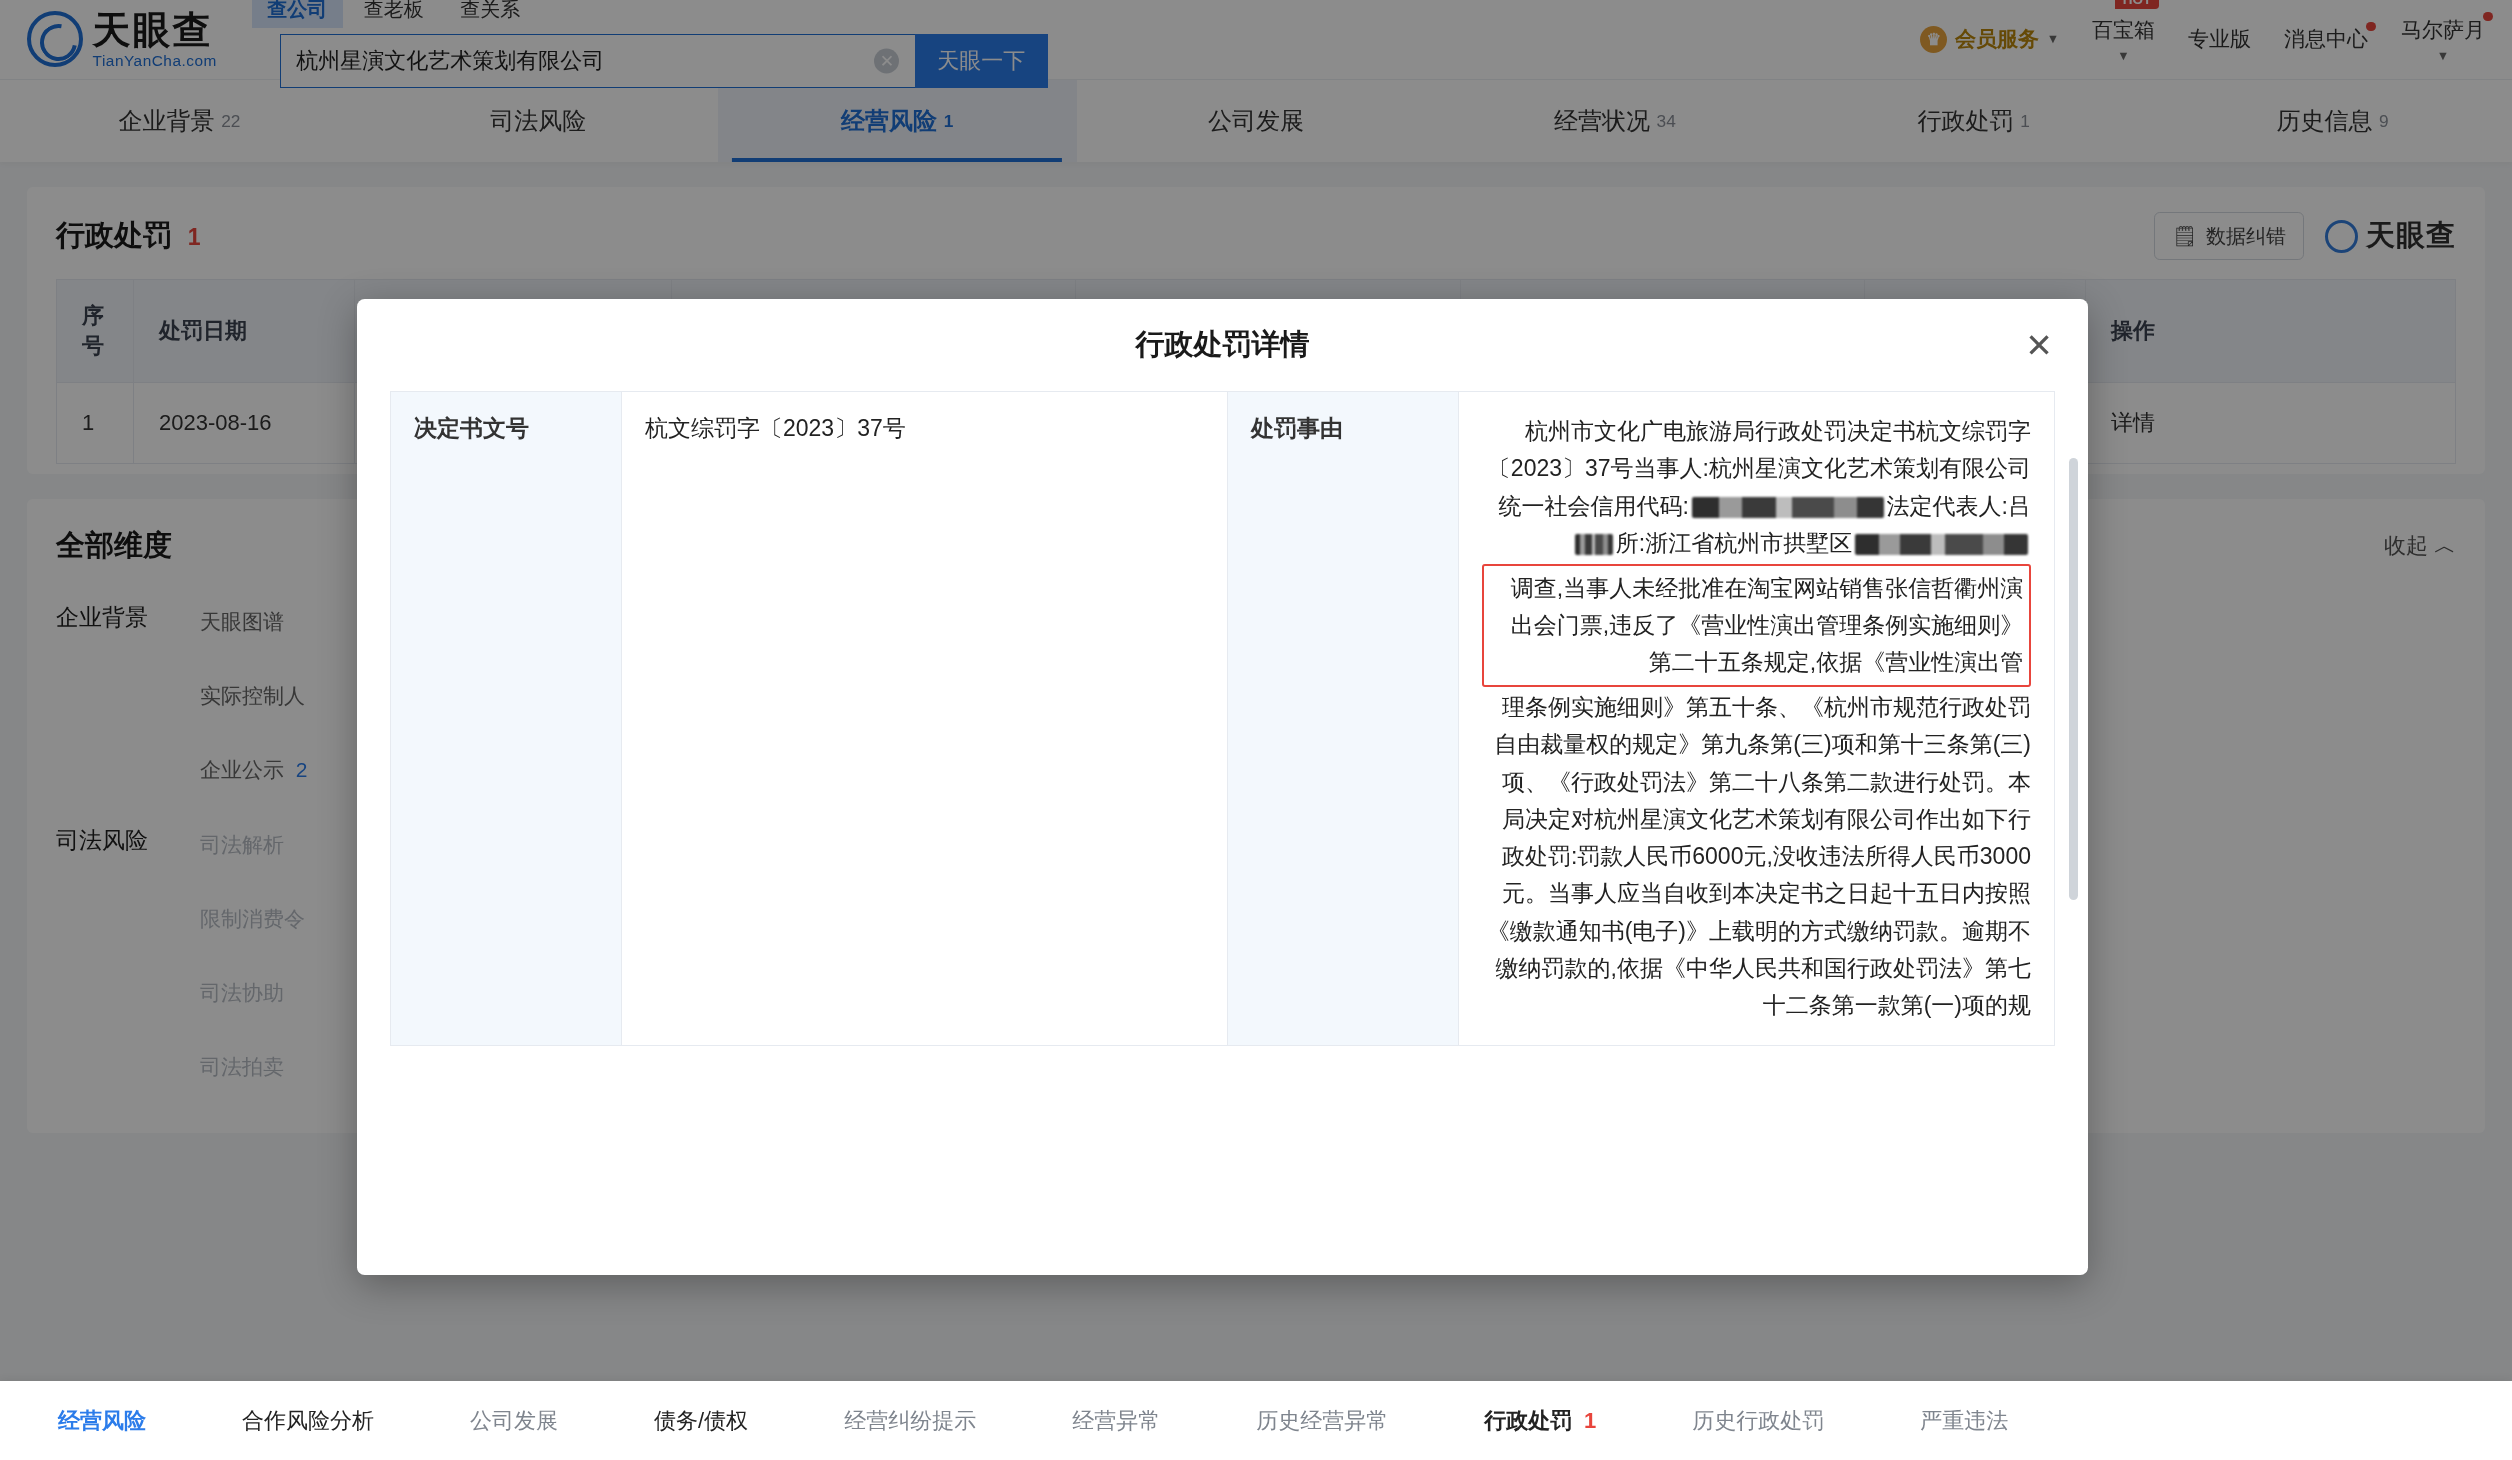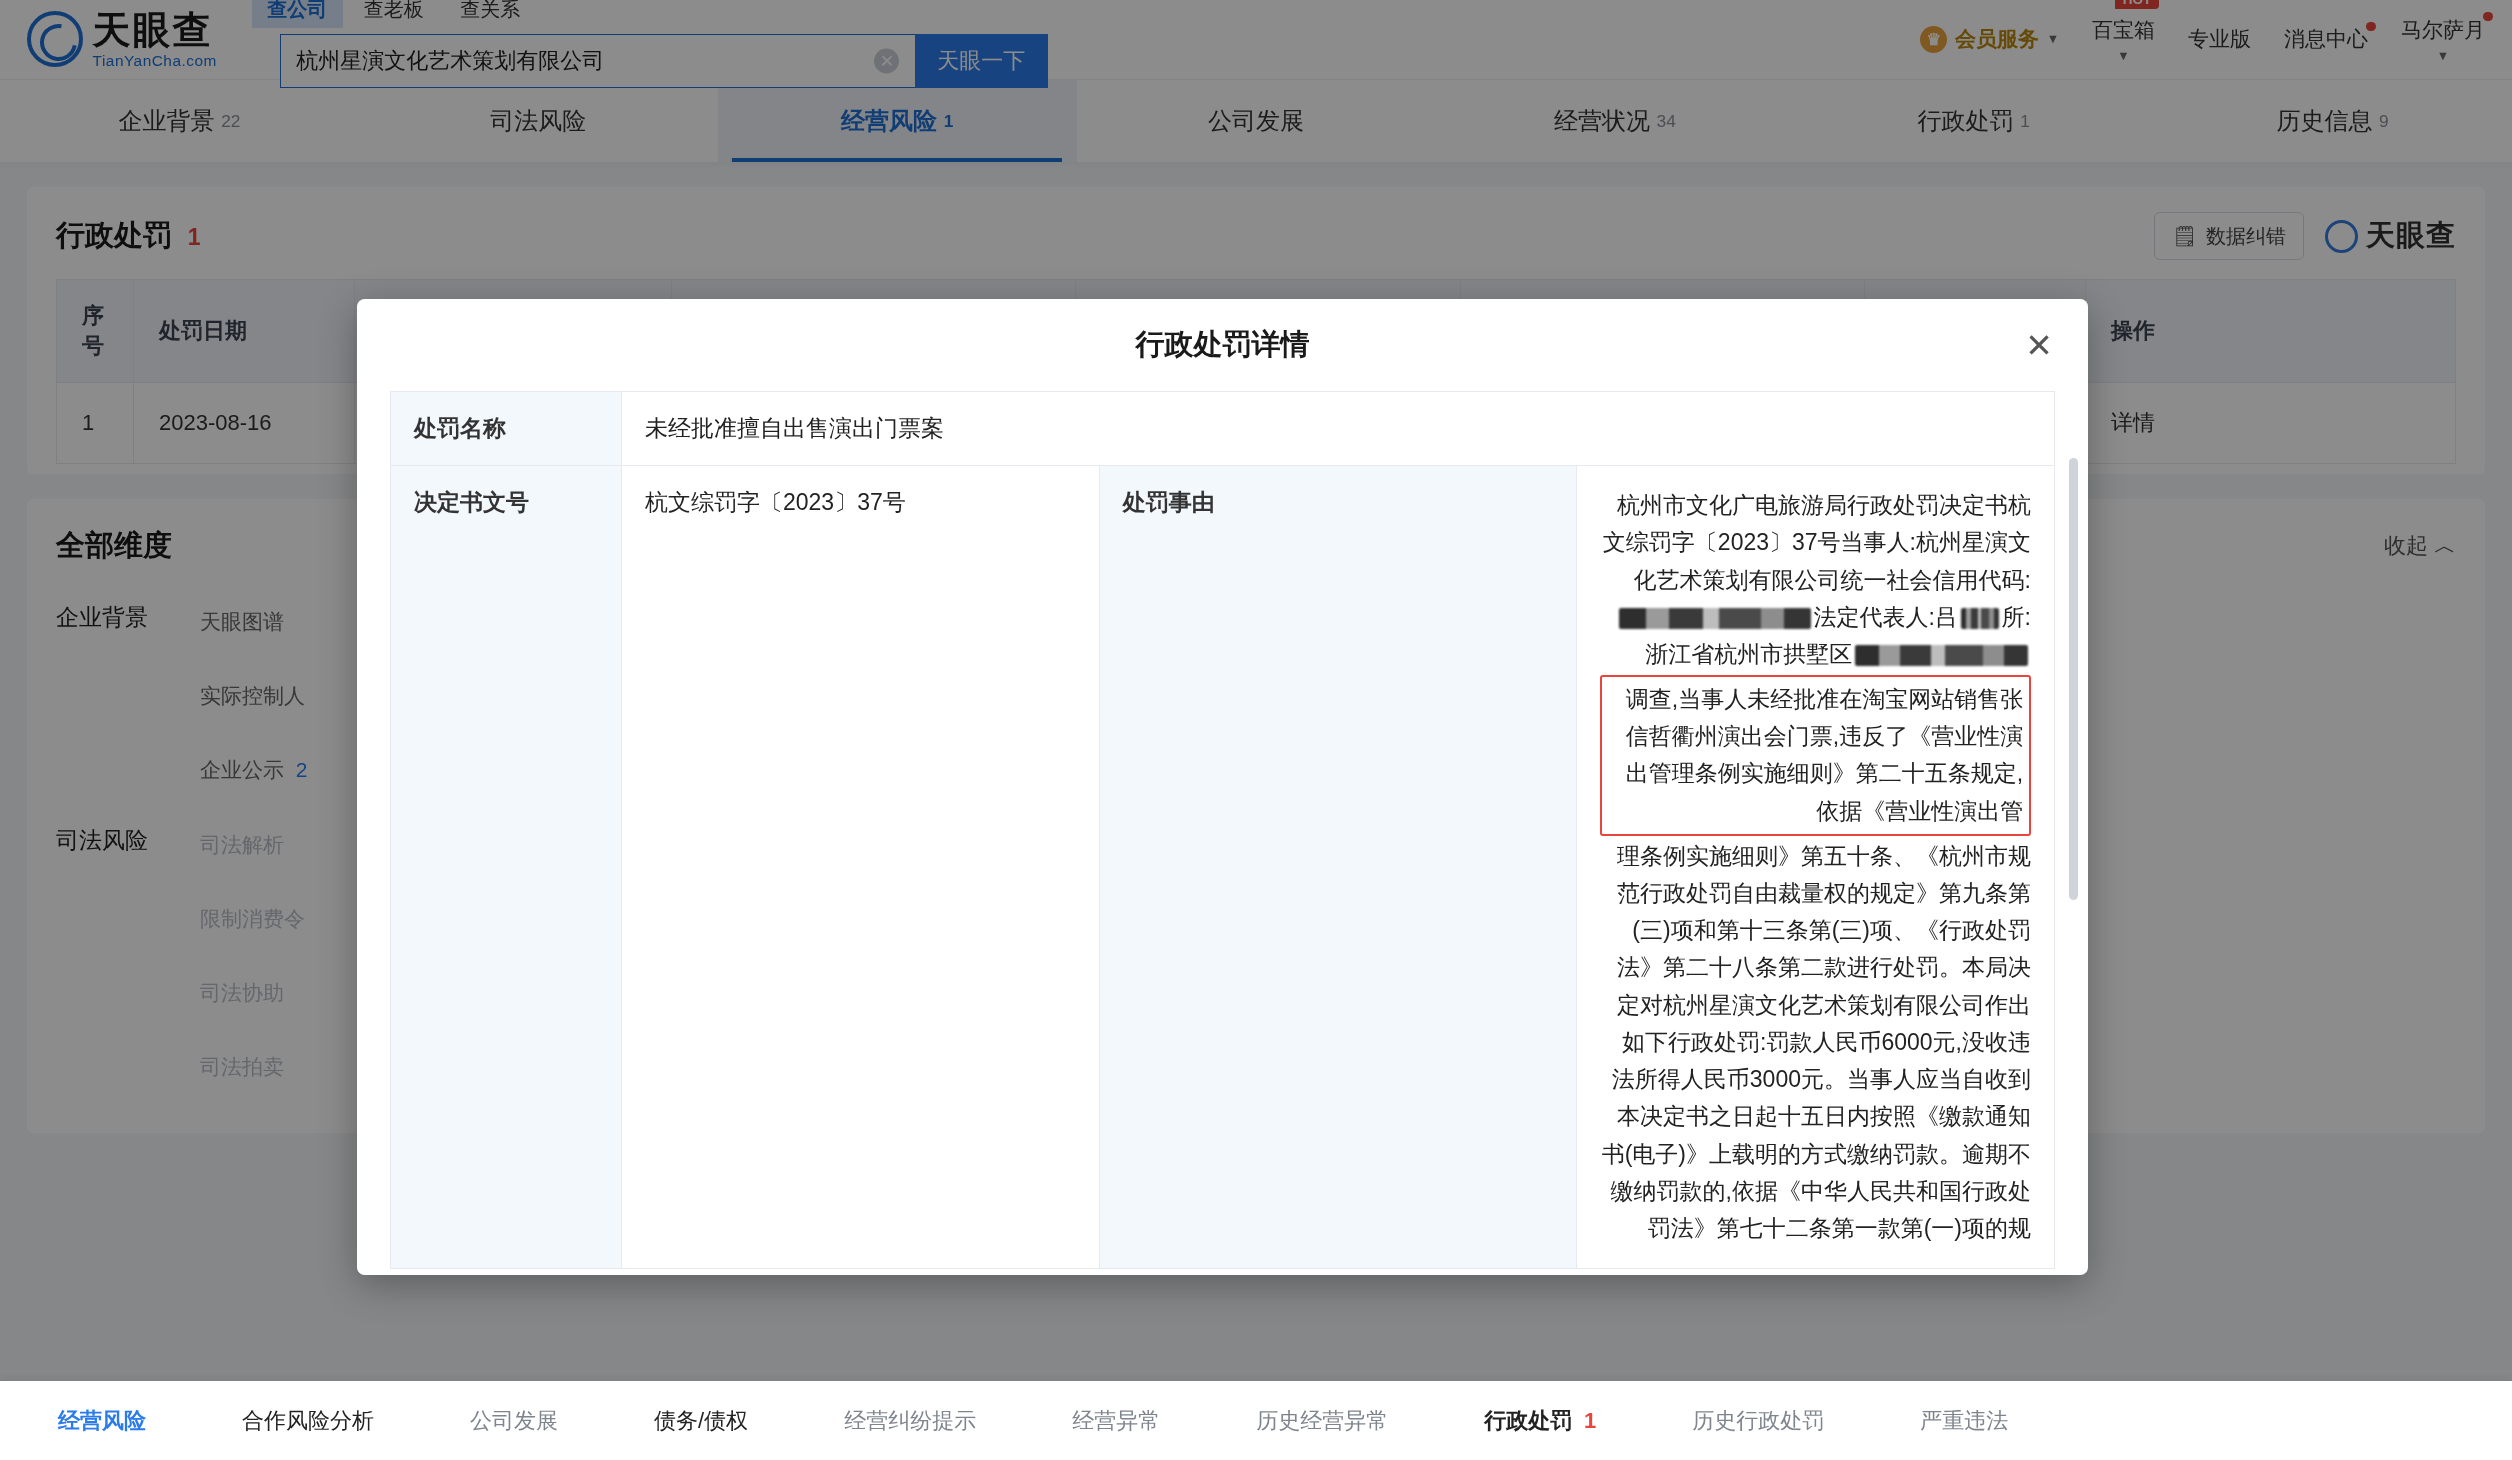--- a/index.html
+++ b/index.html
@@ -417,24 +417,20 @@
 <div class="overlay"></div>
 
 <div class="modal">
   <div class="modal-head">
     <div class="modal-title">行政处罚详情</div>
     <div class="modal-close">✕</div>
   </div>
   <div class="modal-body">
     <table class="mtable">
       <tbody>
-          <tr>
-        <td class="lbl">处罚名称</td>
-        <td class="val" colspan="3">未经批准擅自出售演出门票案</td>
-      </tr>
       <tr>
         <td class="lbl">决定书文号</td>
         <td class="val wide">杭文综罚字〔2023〕37号</td>
         <td class="lbl">处罚事由</td>
         <td class="val content-cell">
           <span>杭州市文化广电旅游局行政处罚决定书杭文综罚字〔2023〕37号当事人:杭州星演文化艺术策划有限公司统一社会信用代码:</span><span class="redact" style="width:192px"></span><span>法定代表人:吕</span><span class="redact" style="width:38px"></span><span>所:浙江省杭州市拱墅区</span><span class="redact" style="width:173px"></span>
           <div class="hl-box">调查,当事人未经批准在淘宝网站销售张信哲衢州演出会门票,违反了《营业性演出管理条例实施细则》第二十五条规定,依据《营业性演出管</div>
           <span>理条例实施细则》第五十条、《杭州市规范行政处罚自由裁量权的规定》第九条第(三)项和第十三条第(三)项、《行政处罚法》第二十八条第二款进行处罚。本局决定对杭州星演文化艺术策划有限公司作出如下行政处罚:罚款人民币6000元,没收违法所得人民币3000元。当事人应当自收到本决定书之日起十五日内按照《缴款通知书(电子)》上载明的方式缴纳罚款。逾期不缴纳罚款的,依据《中华人民共和国行政处罚法》第七十二条第一款第(一)项的规</span>
         </td>
       </tr>

